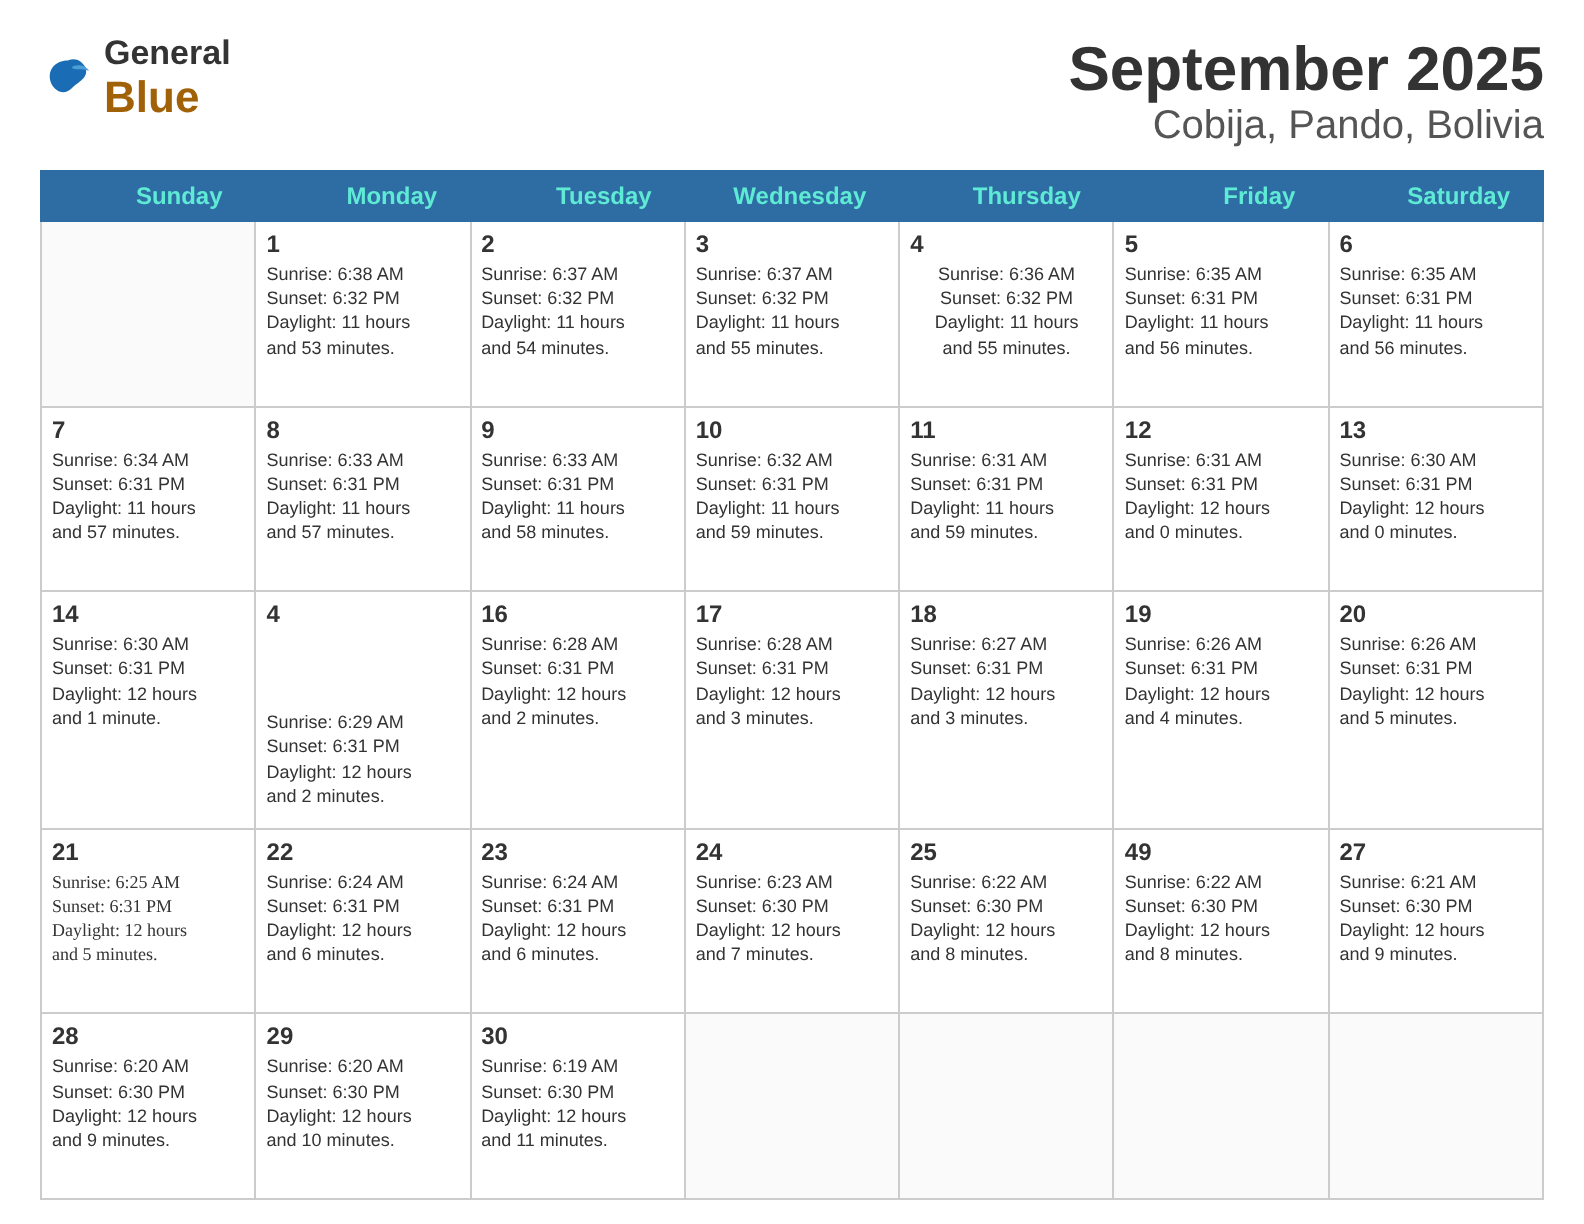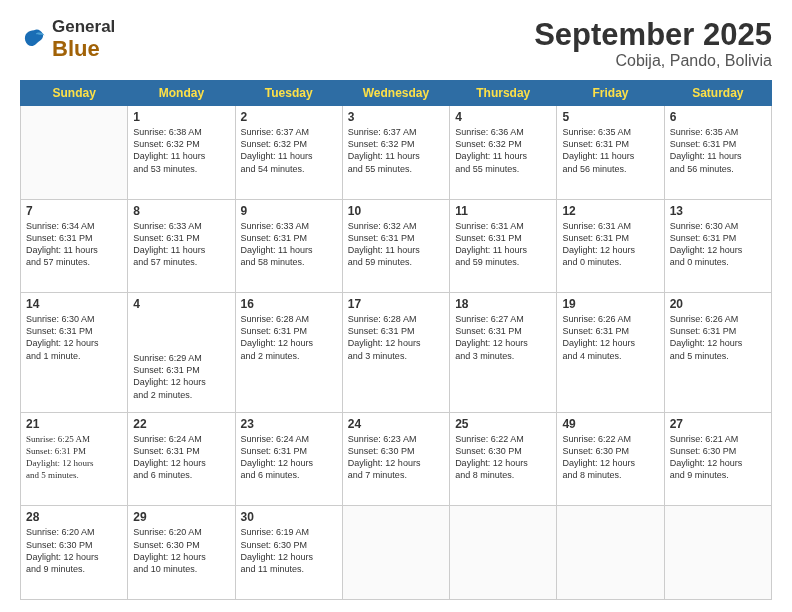--- a/index.html
+++ b/index.html
@@ -35,37 +35,37 @@
     .title-block {
       text-align: right;
     }
     .month-title {
       font-size: 31px;
       font-weight: bold;
       color: #333;
       line-height: 1.1;
     }
     .subtitle {
-      font-size: 16px;
+      font-size: 20px;
       color: #555;
     }
     .calendar {
       flex: 1;
       border: 1px solid #ccc;
       border-collapse: collapse;
       width: 100%;
       table-layout: fixed;
     }
     .calendar thead tr th {
       background-color: #2e6da4;
-      color: #fde047;
+      color: #5eead4;
       font-size: 12px;
       font-weight: bold;
       padding: 5px 16px;
-      text-align: center;
+      text-align: right;
       border: 1px solid #2e6da4;
     }
     .calendar tbody tr td {
       border: 1px solid #ccc;
       vertical-align: top;
       padding: 4px 5px;
       font-size: 9.5px;
       color: #333;
       height: 88px;
     }
@@ -140,21 +140,21 @@
           </td>
           <td>
             <span class="day-number">3</span>
             <div class="day-info" style="white-space: pre-line;">Sunrise: 6:37 AM
 Sunset: 6:32 PM
 Daylight: 11 hours
 and 55 minutes.</div>
           </td>
           <td>
             <span class="day-number">4</span>
-            <div class="day-info" style="white-space: pre-line;">Sunrise: 6:36 AM
+            <div class="day-info" style="white-space: pre-line; text-align: center;">Sunrise: 6:36 AM
 Sunset: 6:32 PM
 Daylight: 11 hours
 and 55 minutes.</div>
           </td>
           <td>
             <span class="day-number">5</span>
             <div class="day-info" style="white-space: pre-line;">Sunrise: 6:35 AM
 Sunset: 6:31 PM
 Daylight: 11 hours
 and 56 minutes.</div>

